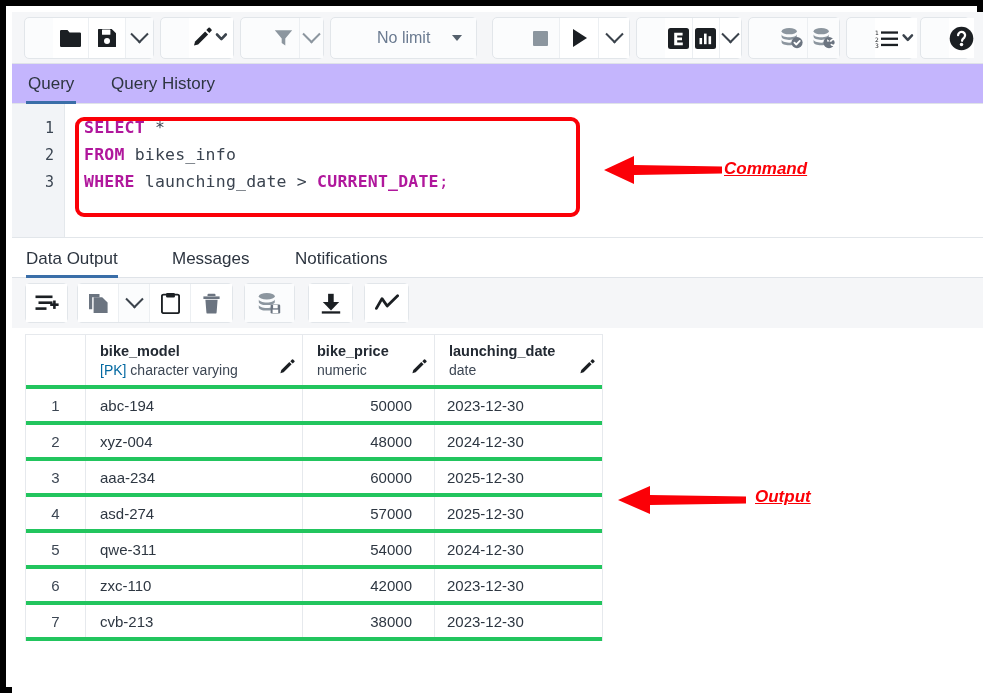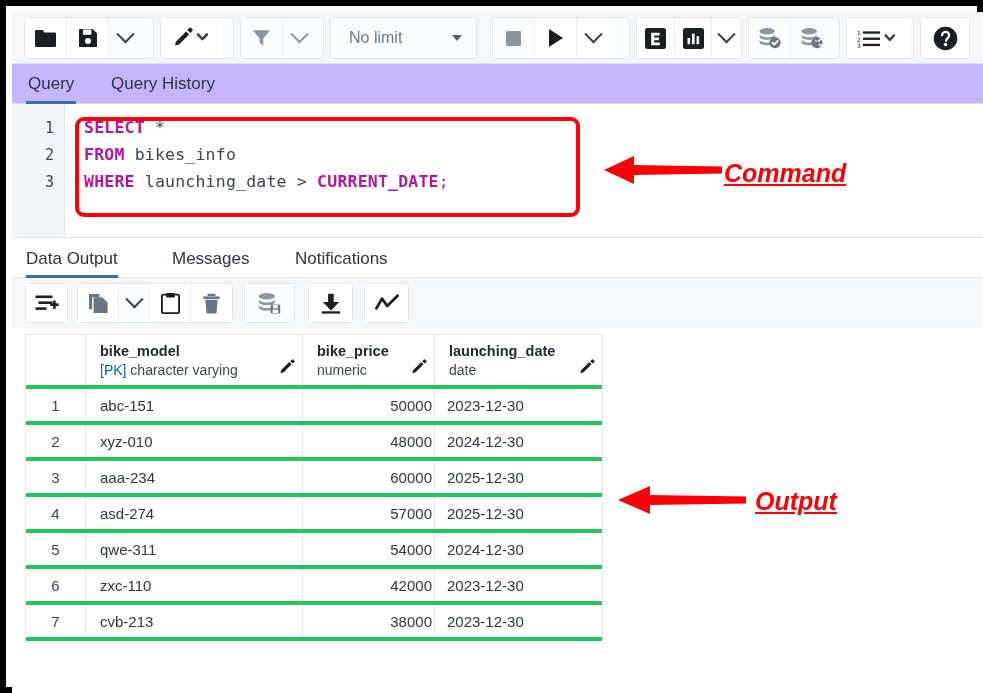--- a/index.html
+++ b/index.html
@@ -47,20 +47,21 @@
   .tgroup {
     position: absolute;
     top: 5px;
     height: 42px;
     background: #fbfcfd;
     border: 1px solid #e2e6ea;
     border-radius: 5px;
     box-sizing: border-box;
     display: flex;
     align-items: stretch;
+    padding-left: 28px;
   }
   .tbtn {
     width: 42px;
     height: 40px;
     display: flex;
     align-items: center;
     justify-content: center;
     background: #ffffff;
     border-right: 1px solid #eceff2;
     box-sizing: border-box;
@@ -192,21 +193,21 @@
     box-sizing: border-box;
     pointer-events: none;
   }
 
   
   .anno-label {
     position: absolute;
     font-family: "Liberation Sans", sans-serif;
     font-weight: bold;
     font-style: italic;
-    font-size: 25px;
+    font-size: 17px;
     color: #fb0007;
     text-decoration: underline;
     white-space: nowrap;
   }
   #anno-command { left: 712px; top: 147px; }
   #anno-output  { left: 743px; top: 475px; }
 
   
   .otabs {
     position: absolute;
@@ -312,21 +313,21 @@
     color: #2e3742;
   }
   .c-price {
     width: 132px;
     flex: none;
     border-right: 1px solid #e6e9ed;
     box-sizing: border-box;
     display: flex;
     align-items: center;
     justify-content: flex-end;
-    padding-right: 2px;
+    padding-right: 22px;
     font-size: 15px;
     color: #2e3742;
   }
   .c-date {
     width: 167px;
     flex: none;
     box-sizing: border-box;
     display: flex;
     align-items: center;
     padding-left: 12px;
@@ -634,28 +635,28 @@
           <svg width="17" height="17" viewBox="0 0 17 17">
                 <path class="ico-dark" d="M1.4 14.2l.9-3.2 8-8 2.3 2.3-8 8z"></path>
                 <path class="ico-dark" d="M11.3 2.2l1.7-1.7a.8.8 0 011.1 0l1.3 1.3a.8.8 0 010 1.1l-1.7 1.7z"></path>
               </svg>
         </span>
       </div>
     </div>
 
     <div class="grow data">
       <div class="c-num">1</div>
-      <div class="c-model">abc-151</div>
+      <div class="c-model">abc-194</div>
       <div class="c-price">50000</div>
       <div class="c-date">2023-12-30</div>
     </div>
 
     <div class="grow data">
       <div class="c-num">2</div>
-      <div class="c-model">xyz-010</div>
+      <div class="c-model">xyz-004</div>
       <div class="c-price">48000</div>
       <div class="c-date">2024-12-30</div>
     </div>
 
     <div class="grow data">
       <div class="c-num">3</div>
       <div class="c-model">aaa-234</div>
       <div class="c-price">60000</div>
       <div class="c-date">2025-12-30</div>
     </div>

